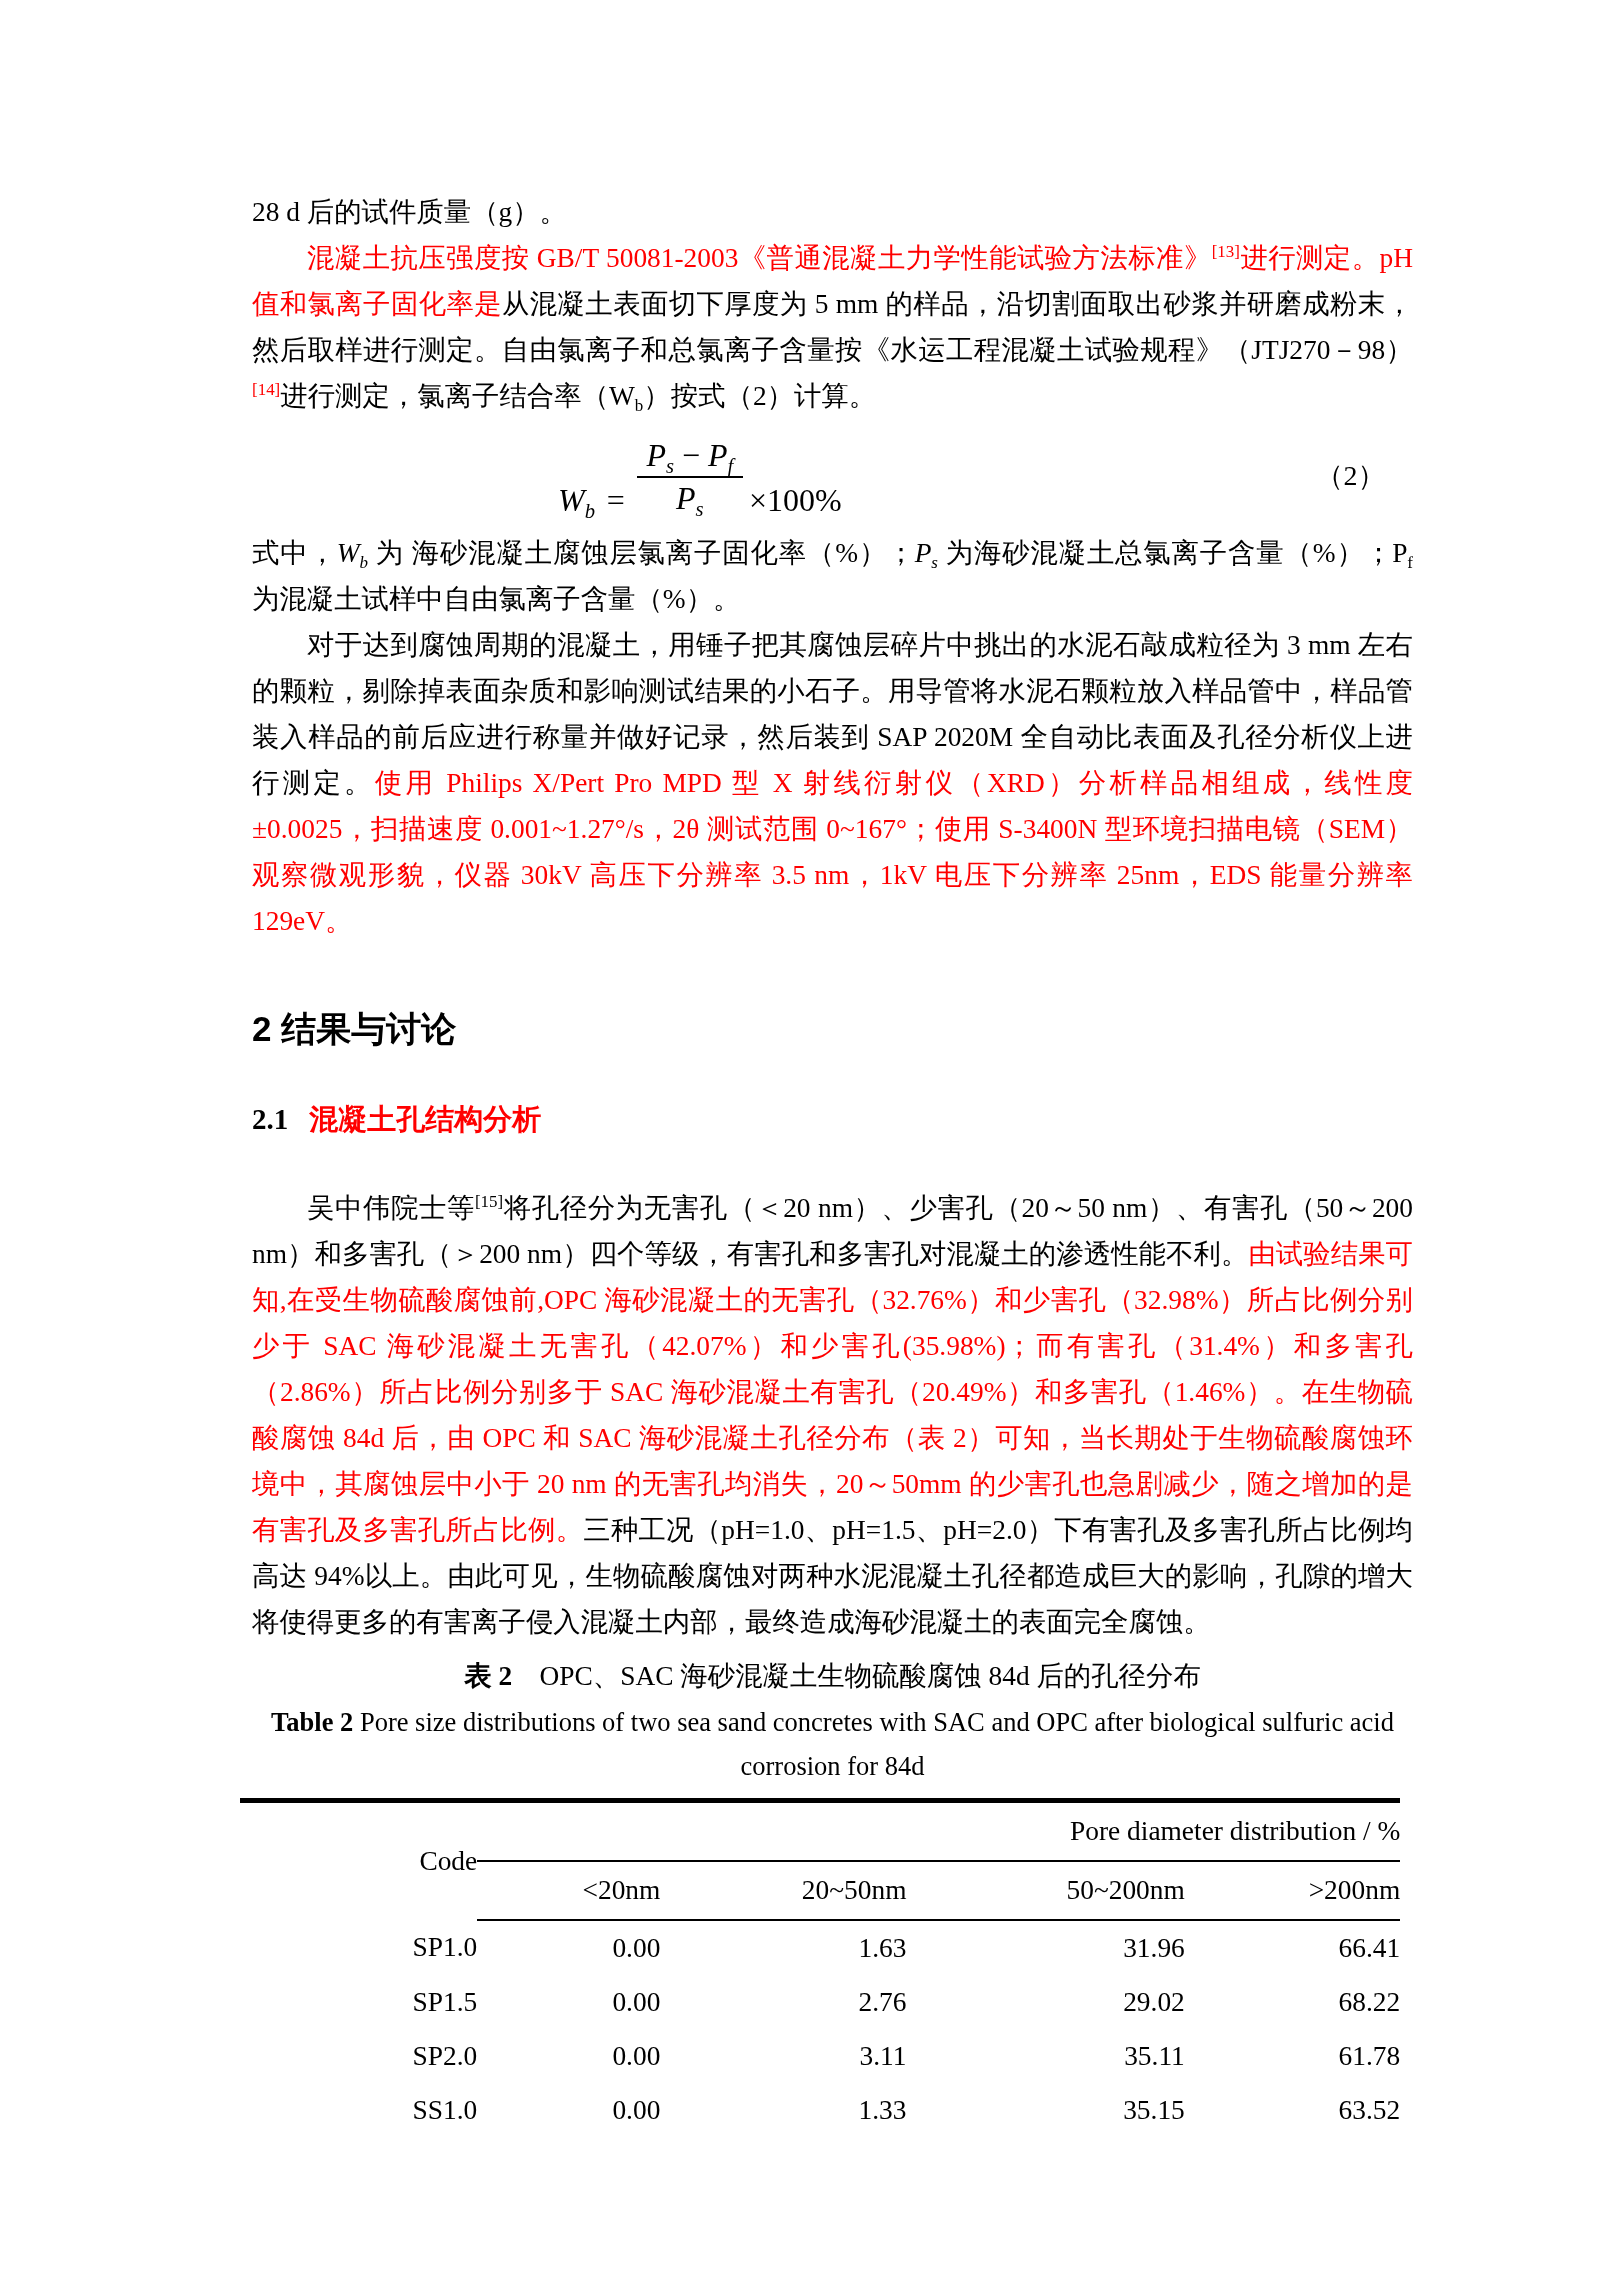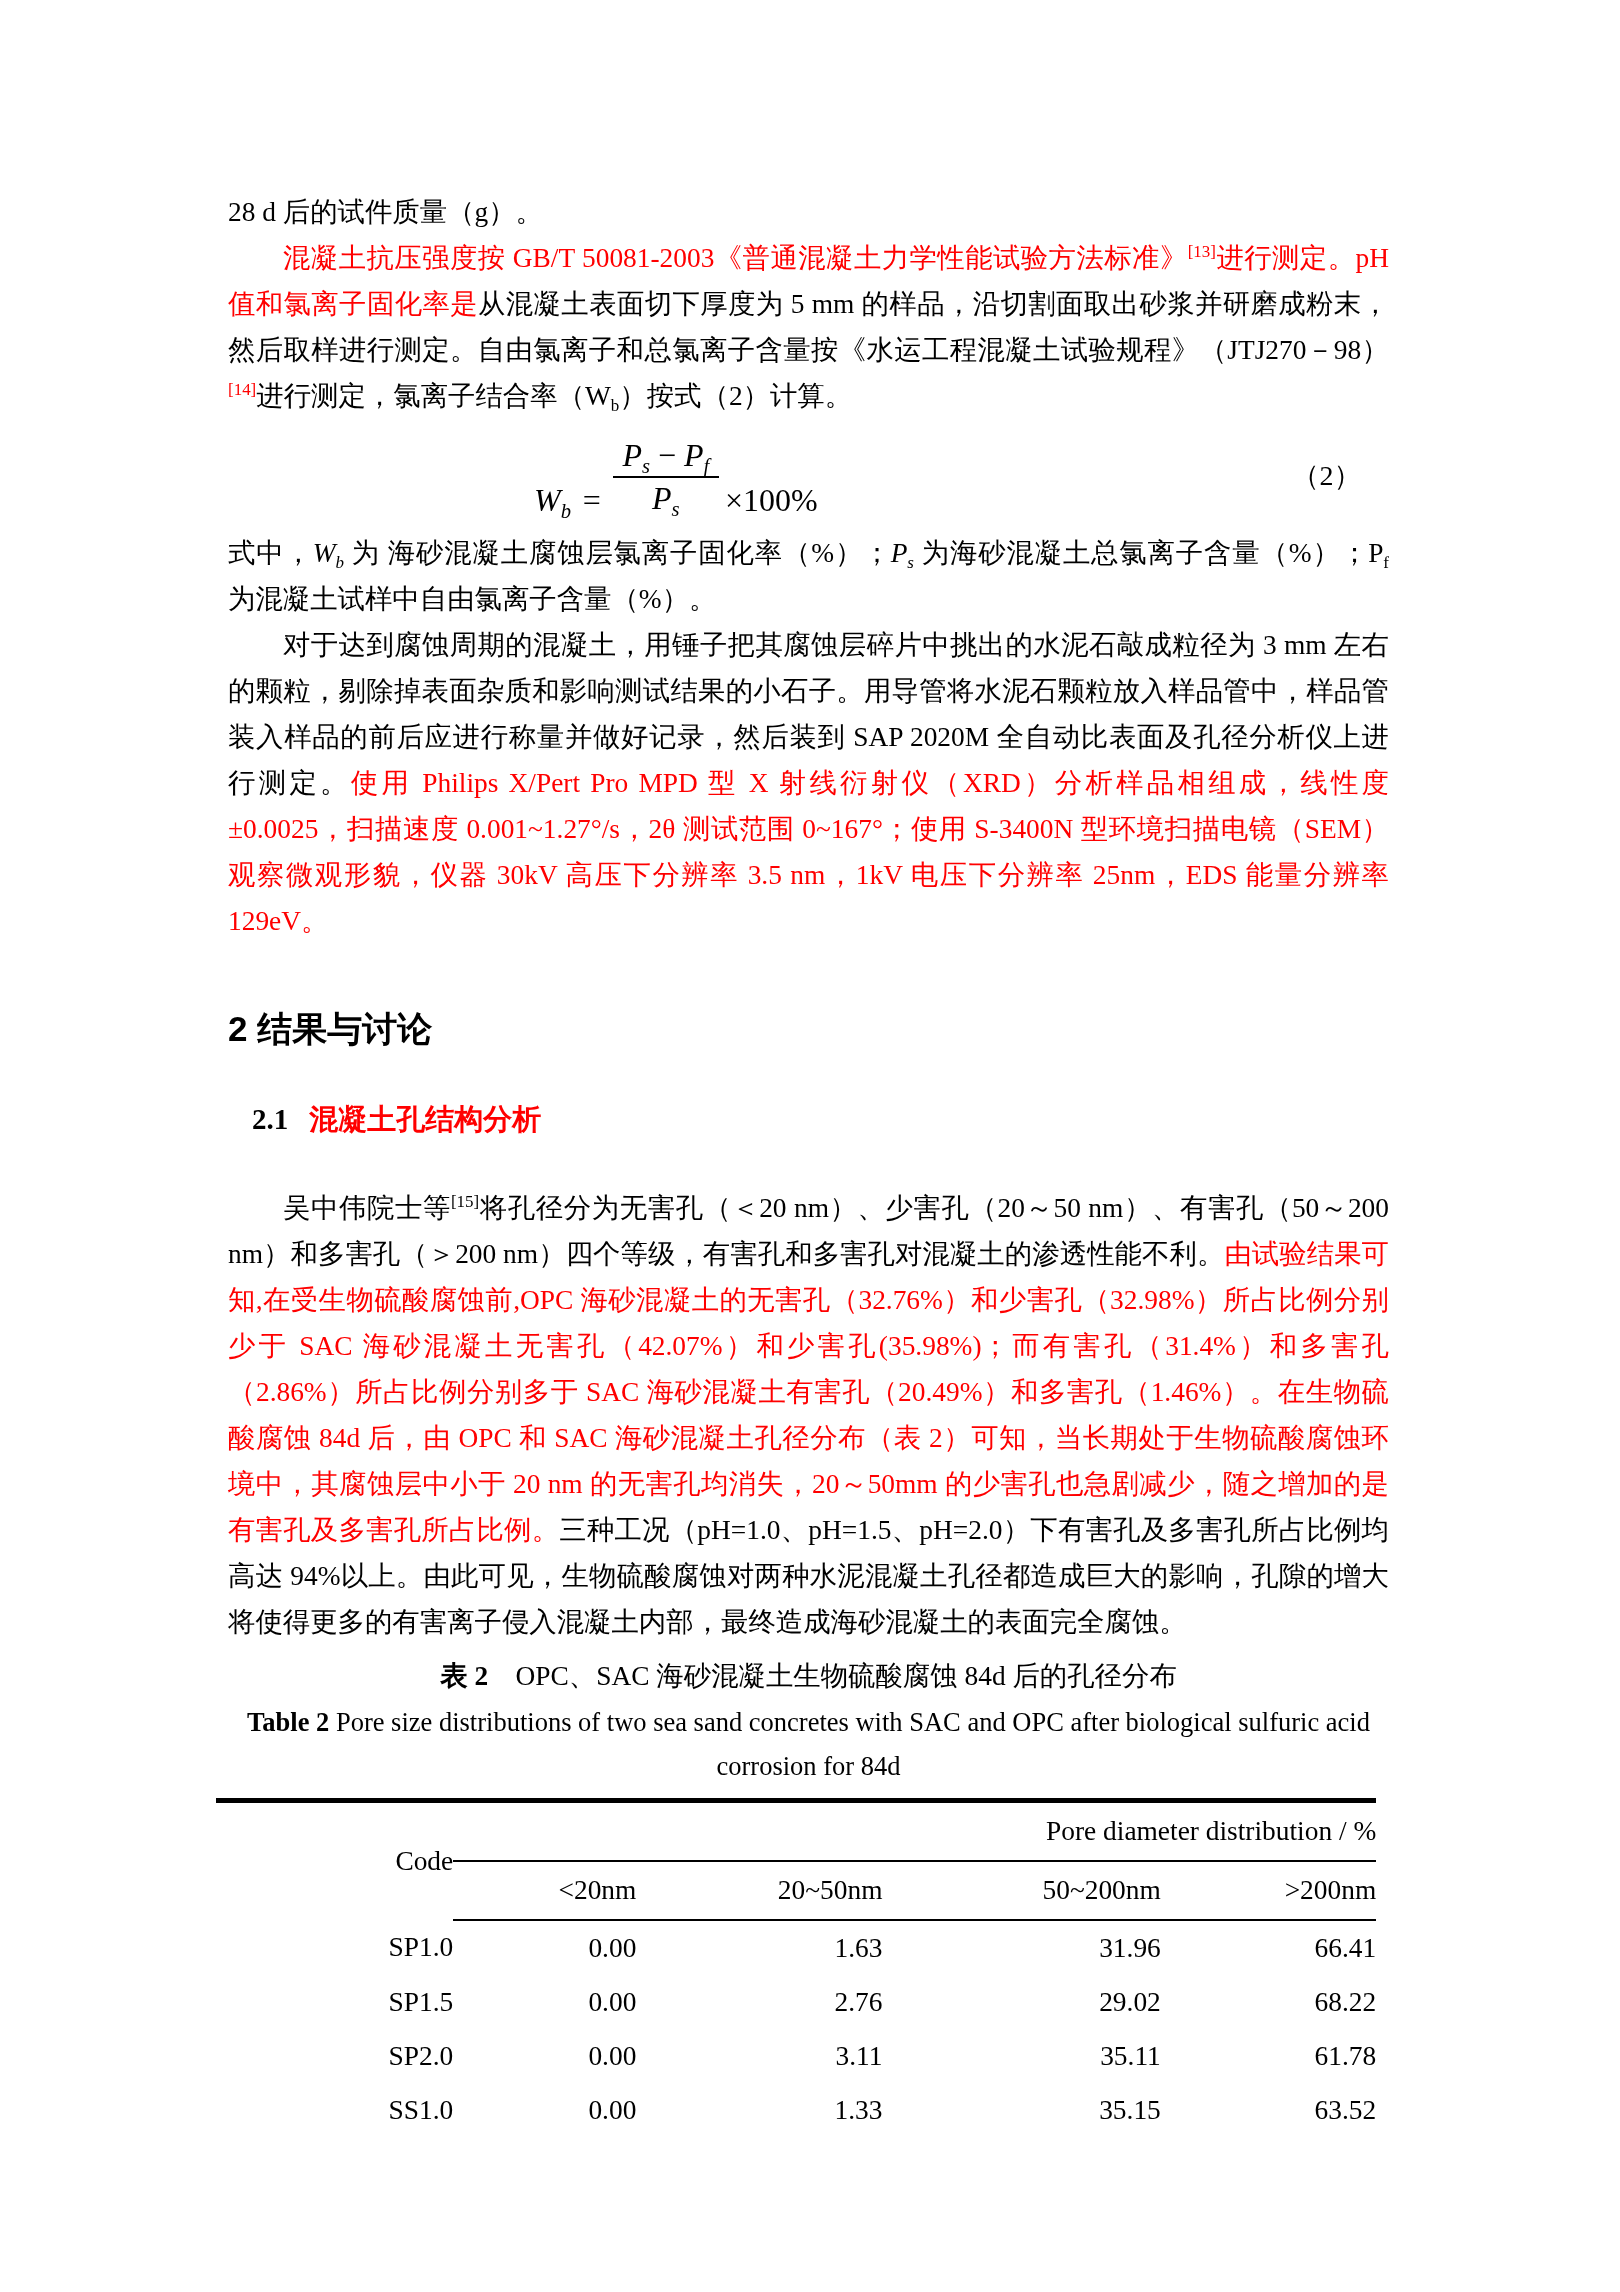--- a/index.html
+++ b/index.html
@@ -6,21 +6,21 @@
   .page {
     position:relative;
     width:1620px; height:2293px;
     background:#ffffff;
     overflow:hidden;
     font-family:"Liberation Serif", serif;
     color:#000000;
   }
   .content {
     position:absolute;
-    left:228px; top:189px;
+    left:252px; top:189px;
     width:1161px;
   }
   .p {
     font-size:27.4px;
     line-height:46px;
     text-align:justify;
     margin:0;
   }
   .ind { text-indent:55px; }
 
@@ -50,21 +50,21 @@
   .f-label { margin-left:auto; padding-right:27.4px; font-size:28px; }
 
   
   .h1 {
     margin:63px 0 0 0;
     font-family:"Liberation Sans", sans-serif;
     font-weight:bold; font-size:35px; line-height:43px;
     color:#000000;
   }
   .h2 { margin:51px 0 0 0; font-size:29px; line-height:37px; }
-  .h2-num { font-family:"Liberation Serif", serif; font-weight:bold; color:#000000;margin-left:24px; }
+  .h2-num { font-family:"Liberation Serif", serif; font-weight:bold; color:#000000; }
   .h2-title { font-family:"Liberation Sans", sans-serif; font-weight:bold; color:#ff0000; margin-left:13.7px; }
 
   .p-after-h2 { margin-top:47px; }
 
   
   .cap-cn { margin-top:9.8px; text-align:center; font-size:27.4px; line-height:43px; }
   .cap-cn-label { font-family:Liberation Serif, serif; font-weight:bold; }
   .cap-en { margin-top:2px; text-align:center; font-size:26.5px; line-height:44px; }
   .cap-en-label { font-weight:bold; }
 

